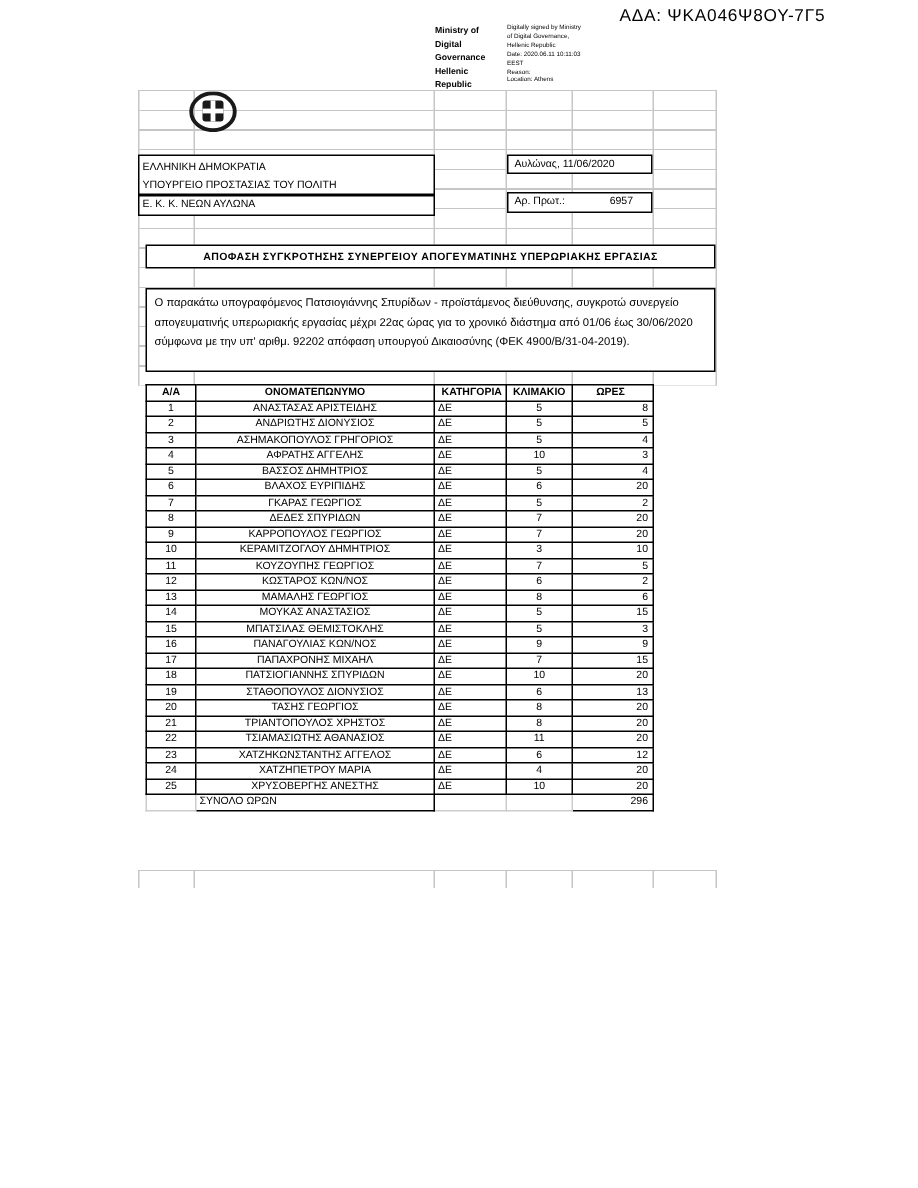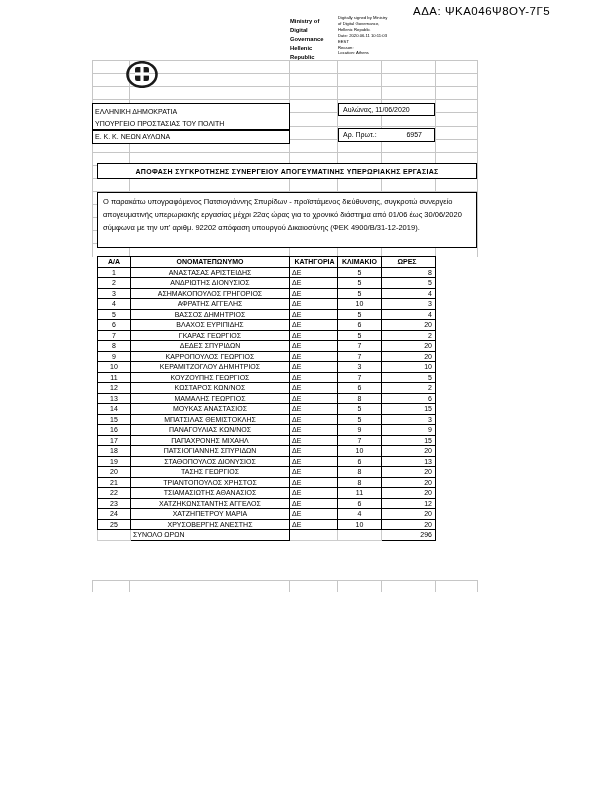--- a/index.html
+++ b/index.html
@@ -94,21 +94,21 @@
   </div>
   <div class="abs box unit-box">Ε. Κ. Κ. ΝΕΩΝ ΑΥΛΩΝΑ</div>
 
   <div class="abs box date-box">Αυλώνας, 11/06/2020</div>
   <div class="abs box proto-box">
     <span>Αρ. Πρωτ.:</span>
     <span>6957</span>
   </div>
 
   <div class="abs box title-box">ΑΠΟΦΑΣΗ ΣΥΓΚΡΟΤΗΣΗΣ ΣΥΝΕΡΓΕΙΟΥ ΑΠΟΓΕΥΜΑΤΙΝΗΣ ΥΠΕΡΩΡΙΑΚΗΣ ΕΡΓΑΣΙΑΣ</div>
-  <div class="abs box body-box">Ο παρακάτω υπογραφόμενος Πατσιογιάννης Σπυρίδων - προϊστάμενος διεύθυνσης, συγκροτώ συνεργείο απογευματινής υπερωριακής εργασίας μέχρι 22ας ώρας για το χρονικό διάστημα από 01/06 έως 30/06/2020 σύμφωνα με την υπ' αριθμ. 92202 απόφαση υπουργού Δικαιοσύνης (ΦΕΚ 4900/Β/31-12-2019).</div>
+  <div class="abs box body-box">Ο παρακάτω υπογραφόμενος Πατσιογιάννης Σπυρίδων - προϊστάμενος διεύθυνσης, συγκροτώ συνεργείο απογευματινής υπερωριακής εργασίας μέχρι 22ας ώρας για το χρονικό διάστημα από 01/06 έως 30/06/2020 σύμφωνα με την υπ' αριθμ. 92202 απόφαση υπουργού Δικαιοσύνης (ΦΕΚ 4900/Β/31-04-2019).</div>
 
   <table class="abs roster">
     <thead>
       <tr>
         <th class="c0">Α/Α</th>
         <th class="c1">ΟΝΟΜΑΤΕΠΩΝΥΜΟ</th>
         <th class="c2" style="text-align:center">ΚΑΤΗΓΟΡΙΑ</th>
         <th class="c3">ΚΛΙΜΑΚΙΟ</th>
         <th class="c4" style="text-align:center">ΩΡΕΣ</th>
       </tr>

